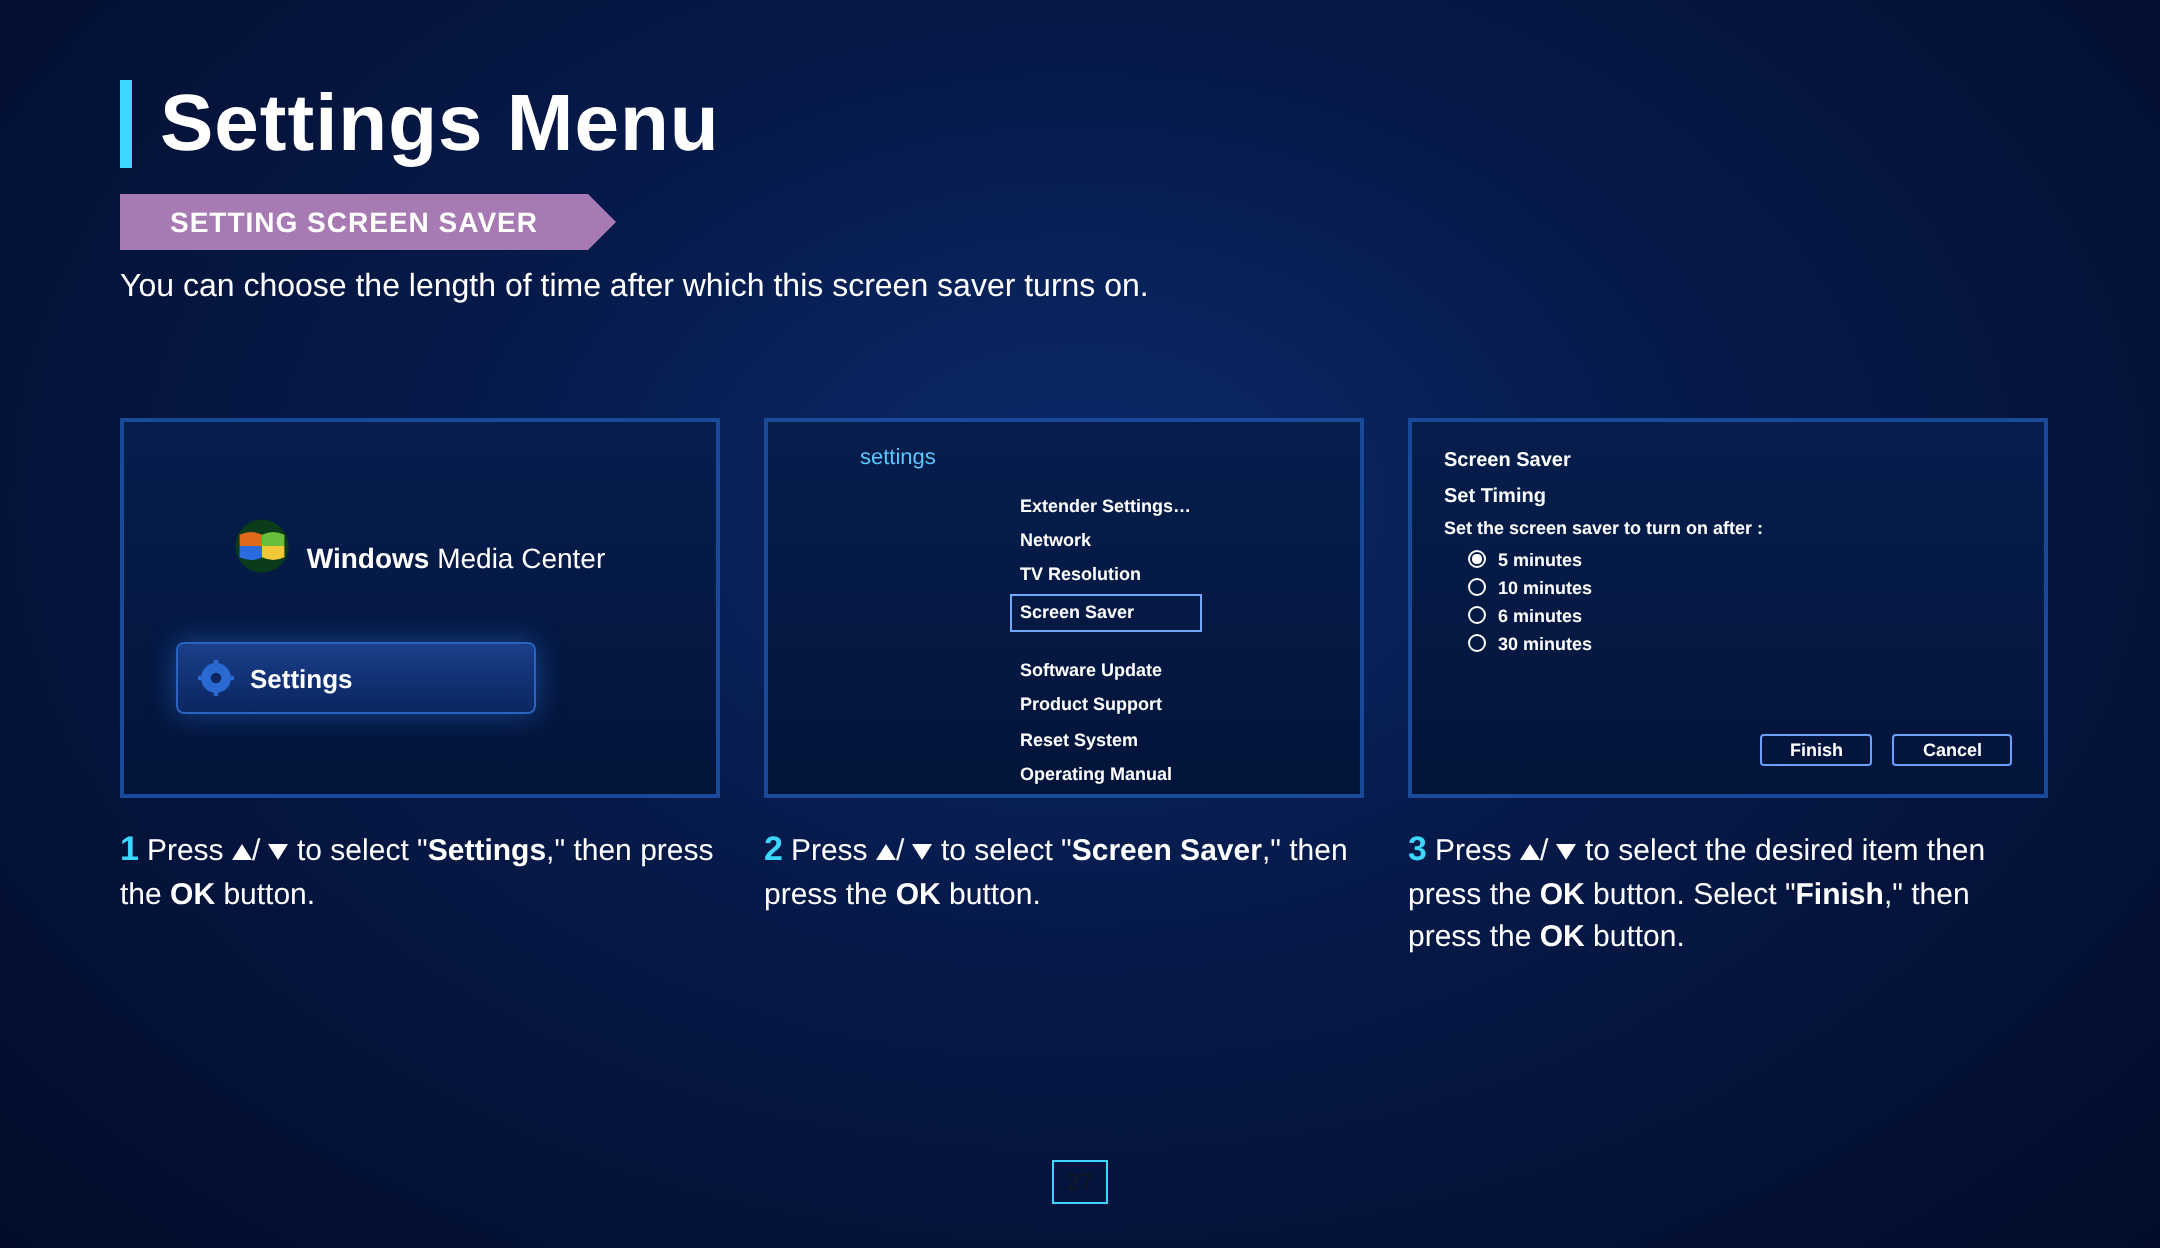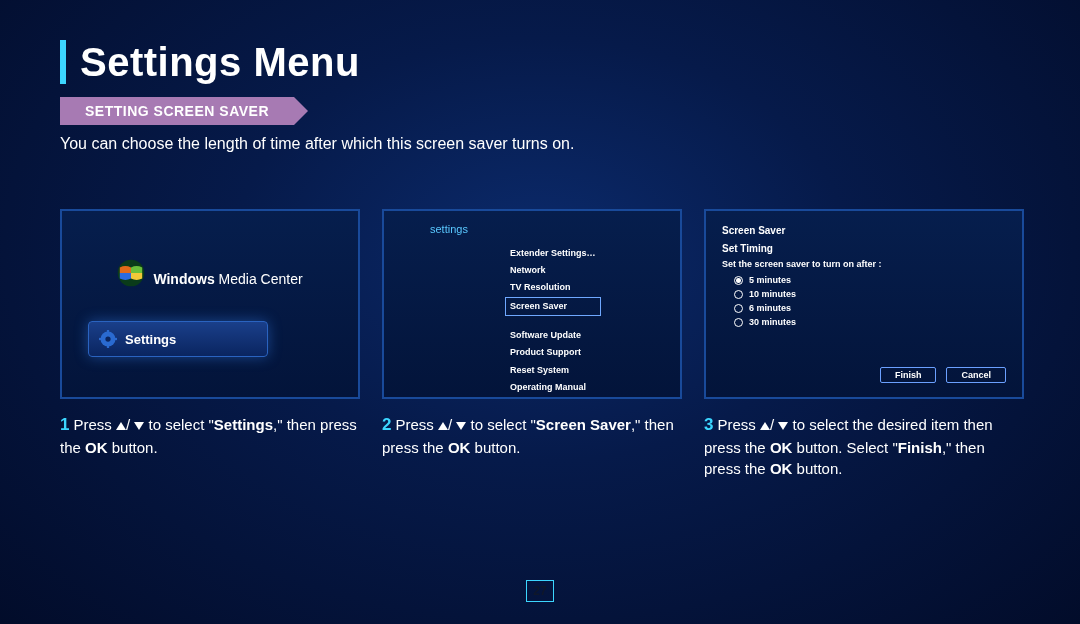--- a/index.html
+++ b/index.html
@@ -30,21 +30,21 @@
 
 .menu-hdr{position:absolute;top:12px;left:46px;font-size:11px;color:#5ac8ff}
 .menu{position:absolute;top:34px;left:126px;font-size:9px;line-height:1.9;font-weight:600}
 .menu .sel{border:1px solid #6fa8ff;padding:0 4px;margin:1px -5px}
 
 
 .ss-hdr{position:absolute;top:14px;left:16px;font-size:10px;font-weight:700}
 .ss-sub{position:absolute;top:32px;left:16px;font-size:10px;font-weight:600}
 .ss-inst{position:absolute;top:48px;left:16px;font-size:9px;font-weight:600}
 .opts{position:absolute;top:64px;left:28px;font-size:9px;font-weight:600}
-.opts div{display:flex;align-items:flex-end;gap:6px;margin-bottom:4px}
+.opts div{display:flex;align-items:flex-start;gap:6px;margin-bottom:4px}
 .radio{width:9px;height:9px;border:1.5px solid #fff;border-radius:50%;display:inline-block;position:relative}
 .radio.on:after{content:"";position:absolute;top:1.2px;left:1.2px;width:4.6px;height:4.6px;background:#fff;border-radius:50%}
 .btns{position:absolute;bottom:14px;right:16px;display:flex;gap:10px}
 .btns div{font-size:9px;border:1px solid #6ba0ff;padding:2px 14px;border-radius:2px;font-weight:600}
 
 
 .captions{display:flex;gap:22px}
 .cap{font-size:15px;line-height:1.4}
 .c1{flex:0 0 300px}
 .c2{flex:0 0 300px}

